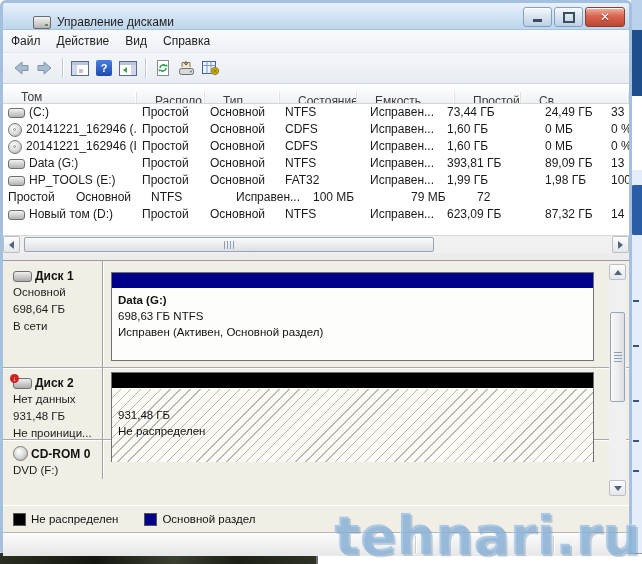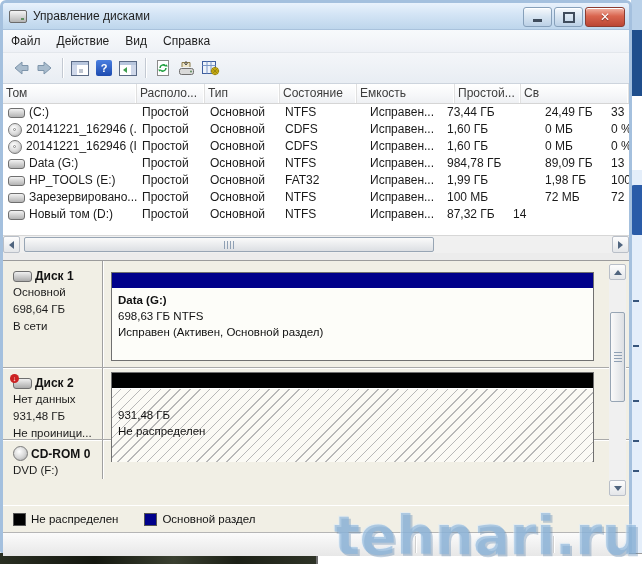--- a/index.html
+++ b/index.html
@@ -20,23 +20,23 @@
     background:linear-gradient(90deg,#2a2f22,#14170f 30%,#3a4030 55%,#1c2016 75%,#2e3326);}
   .underlay-bottom .vline{position:absolute;left:316px;top:0;width:2px;height:11px;background:#6e6e6e;}
   .underlay-bottom .wline{position:absolute;left:356px;top:0;width:286px;height:1px;background:#9a9a9a;}
 
   
   .window{
     position:absolute;left:0;top:0;width:632px;height:553px;box-sizing:border-box;
     border:3px solid #a4c0de;border-radius:6px 6px 2px 2px;background:#f0f0f0;
   }
   .titlebar{
-    height:26px;display:flex;align-items:center;position:relative;
+    height:26px;display:flex;align-items:flex-end;position:relative;
     background:linear-gradient(#e9f2fc,#d3e4f5 45%,#bed6ec);
-    border-bottom:1px solid #a9c2dc;border-radius:3px 3px 0 0;
+    border-bottom:1px solid #a9c2dc;border-radius:3px 3px 0 0;padding-left:24px;
   }
   .title-icon{width:16px;height:11px;margin:0 6px 0 6px;border:1px solid #6b6b6b;border-radius:2px;
     background:linear-gradient(#f4f4f4,#b5b5b5);position:relative;}
   .title-icon::after{content:"";position:absolute;right:2px;bottom:2px;width:3px;height:2px;background:#5f8f5f;}
   .title-text{font-size:12px;color:#1e1e1e;}
   .winbtns{position:absolute;top:4px;right:4px;display:flex;gap:2px;}
   .wbtn{height:18px;border:1px solid #86a0ba;border-radius:3px;display:flex;align-items:center;justify-content:center;
     background:linear-gradient(#f7fafd,#d9e6f2 45%,#bcd1e6);box-shadow:inset 0 1px 0 #fff;}
   .wbtn.min,.wbtn.res{width:27px;}
   .wbtn.close{width:38px;border-color:#8c3c30;background:linear-gradient(#f2b5a6,#d9654f 45%,#bb4634);}
@@ -52,22 +52,22 @@
     border-bottom:1px solid #cdd4dd;padding-left:6px;}
   .tb-sep{width:1px;height:20px;background:#c3c9d2;margin:0 5px;box-shadow:1px 0 0 #fff;}
   .tb-btn{width:24px;height:24px;display:flex;align-items:center;justify-content:center;}
   .help-box{width:16px;height:16px;border-radius:2px;background:linear-gradient(#4a7fe0,#1d4bb0);
     color:#fff;font-weight:bold;font-size:11px;display:flex;align-items:center;justify-content:center;}
 
   
   .listview{height:151px;background:#fff;overflow:hidden;border-bottom:1px solid #d7d7d7;}
   .lv-header{display:flex;height:19px;background:linear-gradient(#ffffff,#f6f7f9 60%,#eef0f3);
     border-bottom:1px solid #d5d5d5;}
-  .lv-hcell{font-size:12px;color:#3c3c3c;line-height:19px;padding-left:3px;box-sizing:border-box;
-    border-right:1px solid #e0e0e0;box-shadow:inset -1px 0 0 #fff;white-space:nowrap;overflow:hidden;}
+  .lv-hcell{font-size:12px;color:#3c3c3c;line-height:19px;padding-left:18px;box-sizing:border-box;
+    border-right:1px solid #e0e0e0;box-shadow:inset -1px 0 0 #fff;white-space:nowrap;overflow:hidden;margin-top:8px;}
   .lv-row{display:flex;height:17px;font-size:12px;color:#1a1a1a;white-space:nowrap;}
   .lv-cell{line-height:17px;padding-left:5px;box-sizing:border-box;overflow:hidden;white-space:nowrap;}
   .c0{width:134px;display:flex;align-items:center;gap:4px;}
   .c1{width:68px;} .c2{width:75px;} .c3{width:85px;} .c4{width:77px;} .c5{width:98px;} .c6{width:66px;}
   .c7{flex:1;}
   .icon-drive{display:inline-block;width:15px;height:8px;border:1px solid #6f6f6f;border-radius:3px;
     background:linear-gradient(#f2f2f2,#b3b3b3);flex:0 0 auto;}
   .icon-cd{display:inline-block;width:12px;height:12px;border-radius:50%;border:1px solid #7a7a7a;flex:0 0 auto;
     background:radial-gradient(circle at 40% 35%,#ffffff,#d9d9d9 55%,#9e9e9e);position:relative;}
   .icon-cd::after{content:"";position:absolute;left:4px;top:4px;width:3px;height:3px;border-radius:50%;
@@ -299,59 +299,56 @@
     </div>
     <div class="lv-row">
       <div class="lv-cell c0">
           <span class="icon-drive"></span>
           <span>Data (G:)</span>
         </div>
       <div class="lv-cell c1">Простой</div>
       <div class="lv-cell c2">Основной</div>
       <div class="lv-cell c3">NTFS</div>
       <div class="lv-cell c4">Исправен...</div>
-      <div class="lv-cell c5">984,78 ГБ</div>
+      <div class="lv-cell c5">393,81 ГБ</div>
       <div class="lv-cell c6">89,09 ГБ</div>
       <div class="lv-cell c7">13</div>
     </div>
     <div class="lv-row">
       <div class="lv-cell c0">
           <span class="icon-drive"></span>
           <span>HP_TOOLS (E:)</span>
         </div>
       <div class="lv-cell c1">Простой</div>
       <div class="lv-cell c2">Основной</div>
       <div class="lv-cell c3">FAT32</div>
       <div class="lv-cell c4">Исправен...</div>
       <div class="lv-cell c5">1,99 ГБ</div>
       <div class="lv-cell c6">1,98 ГБ</div>
       <div class="lv-cell c7">100</div>
     </div>
     <div class="lv-row">
-      <div class="lv-cell c0">
-          <span class="icon-drive"></span>
-          <span>Зарезервировано...</span>
-        </div>
       <div class="lv-cell c1">Простой</div>
       <div class="lv-cell c2">Основной</div>
       <div class="lv-cell c3">NTFS</div>
       <div class="lv-cell c4">Исправен...</div>
       <div class="lv-cell c5">100 МБ</div>
-      <div class="lv-cell c6">72 МБ</div>
+      <div class="lv-cell c6">79 МБ</div>
       <div class="lv-cell c7">72</div>
     </div>
     <div class="lv-row">
       <div class="lv-cell c0">
           <span class="icon-drive"></span>
           <span>Новый том (D:)</span>
         </div>
       <div class="lv-cell c1">Простой</div>
       <div class="lv-cell c2">Основной</div>
       <div class="lv-cell c3">NTFS</div>
       <div class="lv-cell c4">Исправен...</div>
+      <div class="lv-cell c5">623,09 ГБ</div>
       <div class="lv-cell c6">87,32 ГБ</div>
       <div class="lv-cell c7">14</div>
     </div>
   </div>
 
   <div class="hscroll">
     <div class="hs-btn hs-left">
         <span class="tri tri-left"></span>
       </div>
     <div class="hs-thumb">

